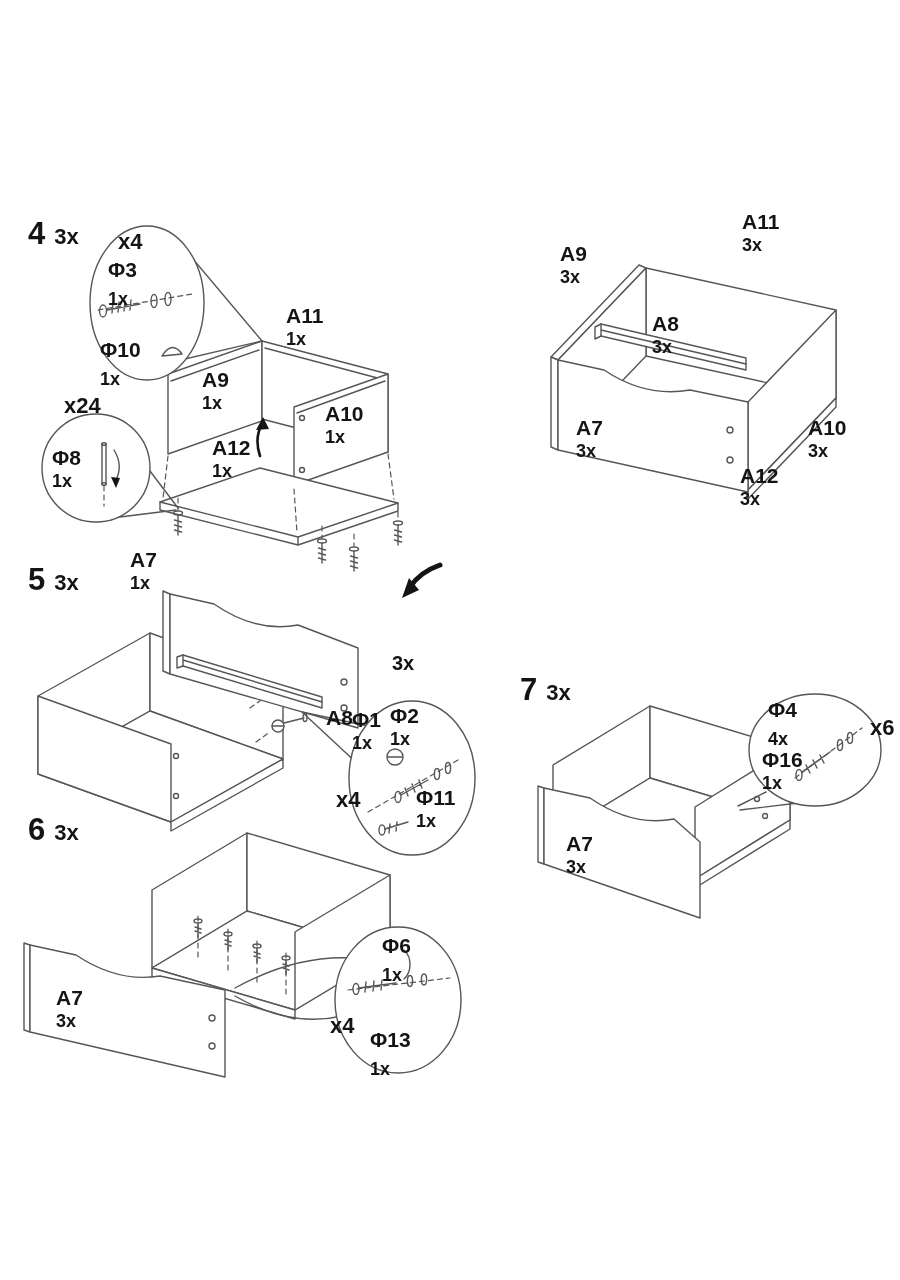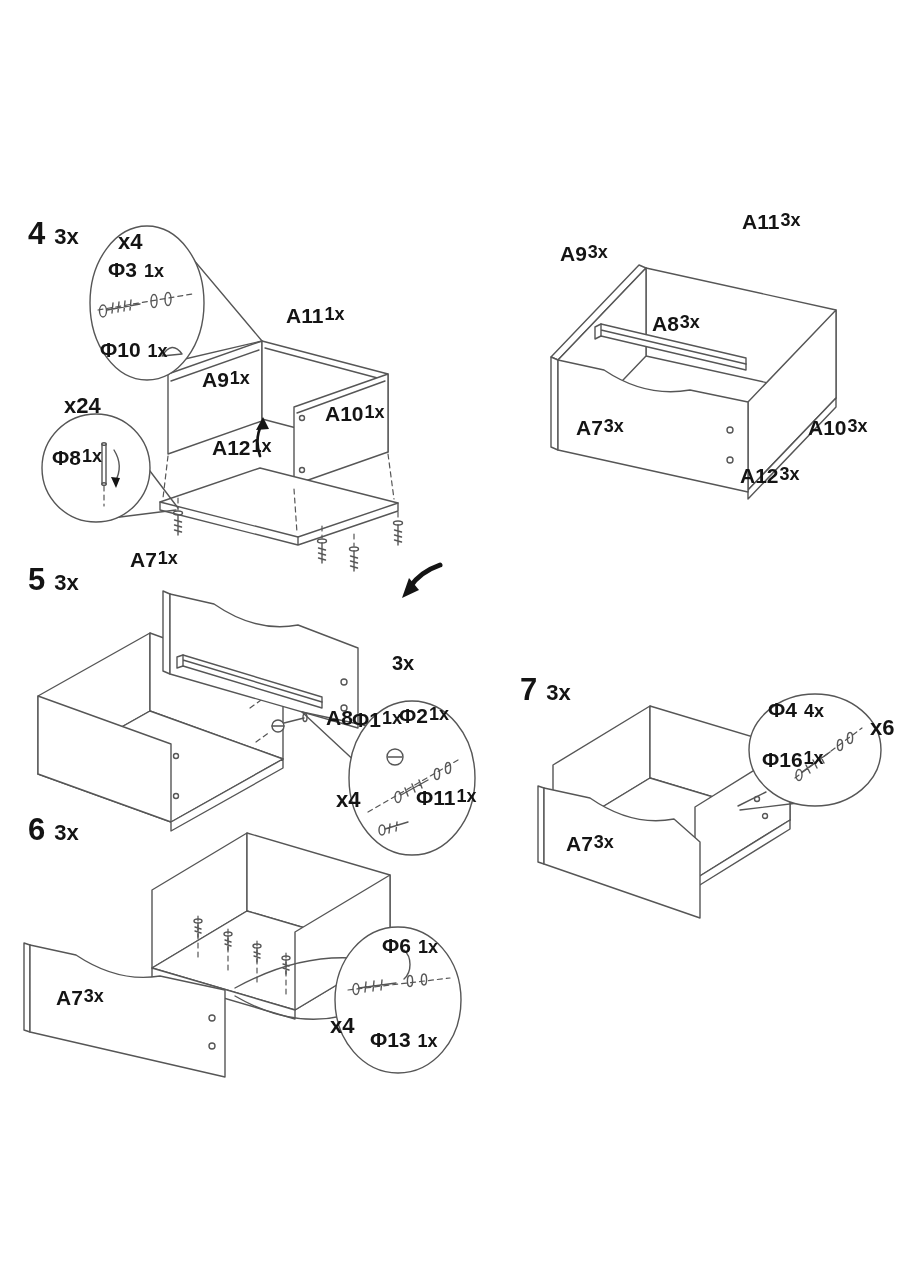--- a/index.html
+++ b/index.html
@@ -8,22 +8,22 @@
   svg{position:absolute;left:0;top:0;}
   .ln{stroke:#565656;stroke-width:1.4;fill:none;stroke-linejoin:round;stroke-linecap:round;}
   .wh{stroke:#565656;stroke-width:1.4;fill:#ffffff;stroke-linejoin:round;}
   .dash{stroke:#565656;stroke-width:1.2;fill:none;stroke-dasharray:5 4;stroke-linecap:round;}
   .blk{fill:#141414;stroke:none;}
   .blkln{stroke:#141414;stroke-width:5;fill:none;stroke-linecap:round;}
   .blkln2{stroke:#141414;stroke-width:2.6;fill:none;stroke-linecap:round;}
   .lbl{position:absolute;line-height:1.12;}
   .part{font-size:21px;font-weight:bold;}
   .count{font-size:18px;font-weight:bold;}
-  .stack{display:flex;flex-direction:row;gap:1px;}
-  .row{display:flex;gap:7px;align-items:baseline;}
+  .stack{display:flex;flex-direction:column;gap:1px;}
+  .row{display:flex;gap:7px;align-items:baseline;flex-direction:column;}
   .qty{font-size:22px;font-weight:bold;}
   .step-header{position:absolute;display:flex;gap:9px;align-items:baseline;}
   .step-num{font-size:31px;font-weight:bold;}
   .step-count{font-size:22px;font-weight:bold;}
 </style>
 </head>
 <body>
 
 <div class="page">
 
@@ -318,21 +318,21 @@
   <span class="step-num">5</span>
   <span class="step-count">3x</span>
 </div>
 <div class="lbl stack" style="left:130px;top:548px">
   <span class="part">A7</span>
   <span class="count">1x</span>
 </div>
 <div class="lbl count" style="left:392px;top:652px;font-size:20px">3x</div>
 <div class="lbl part" style="left:326px;top:706px">A8</div>
 
-<div class="lbl stack" style="left:399px;top:704px">
+<div class="lbl stack" style="left:390px;top:704px">
   <span class="part">Φ2</span>
   <span class="count">1x</span>
 </div>
 <div class="lbl stack" style="left:352px;top:708px">
   <span class="part">Φ1</span>
   <span class="count">1x</span>
 </div>
 <div class="lbl qty" style="left:336px;top:788px">x4</div>
 <div class="lbl stack" style="left:416px;top:786px">
   <span class="part">Φ11</span>

